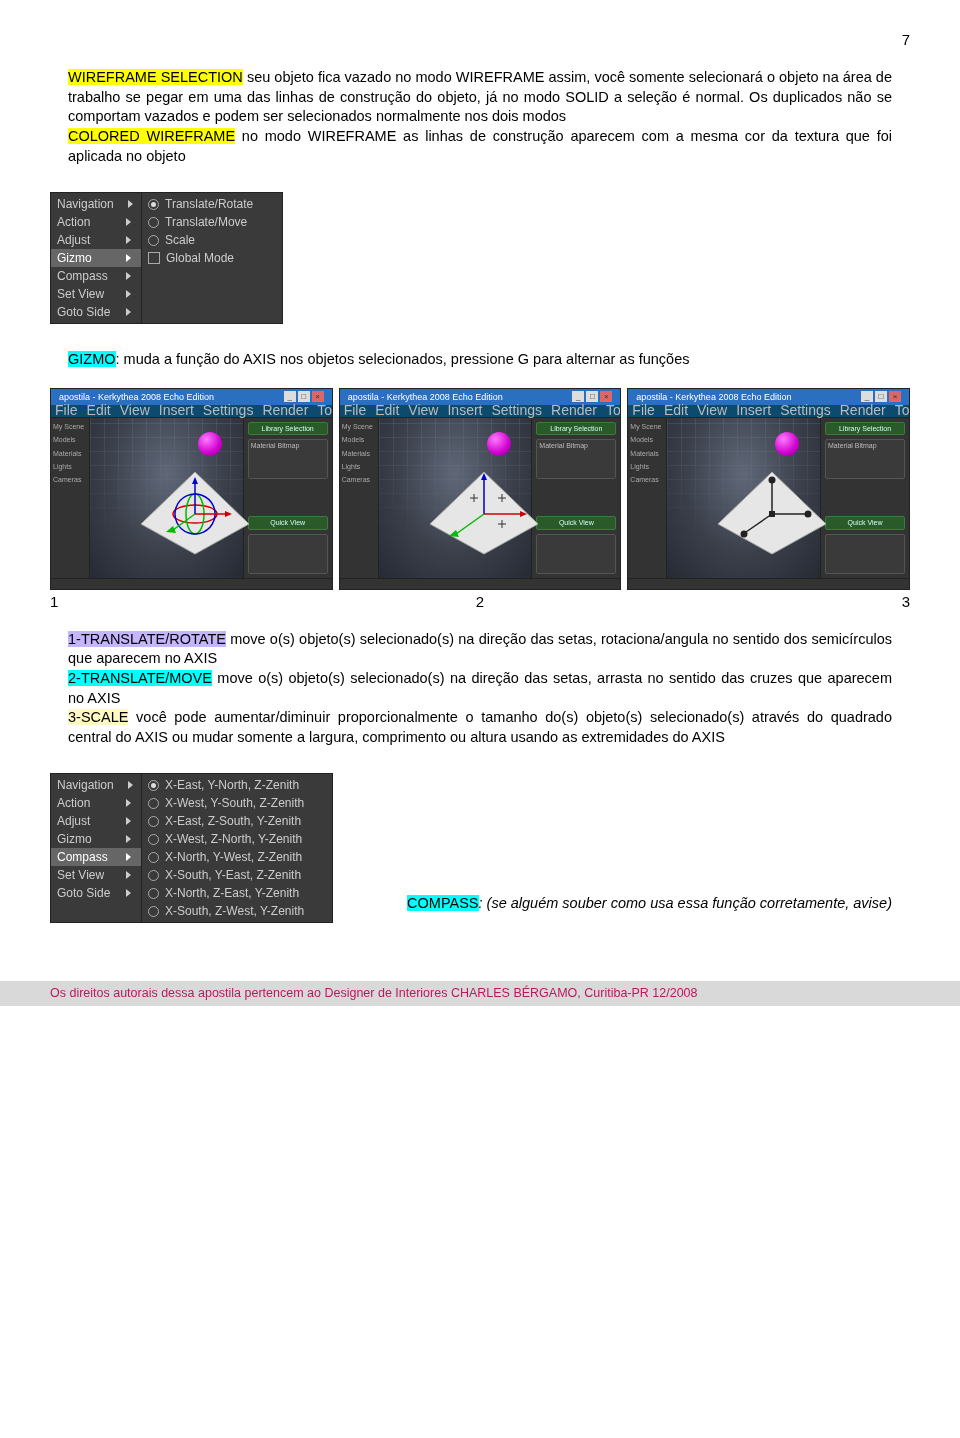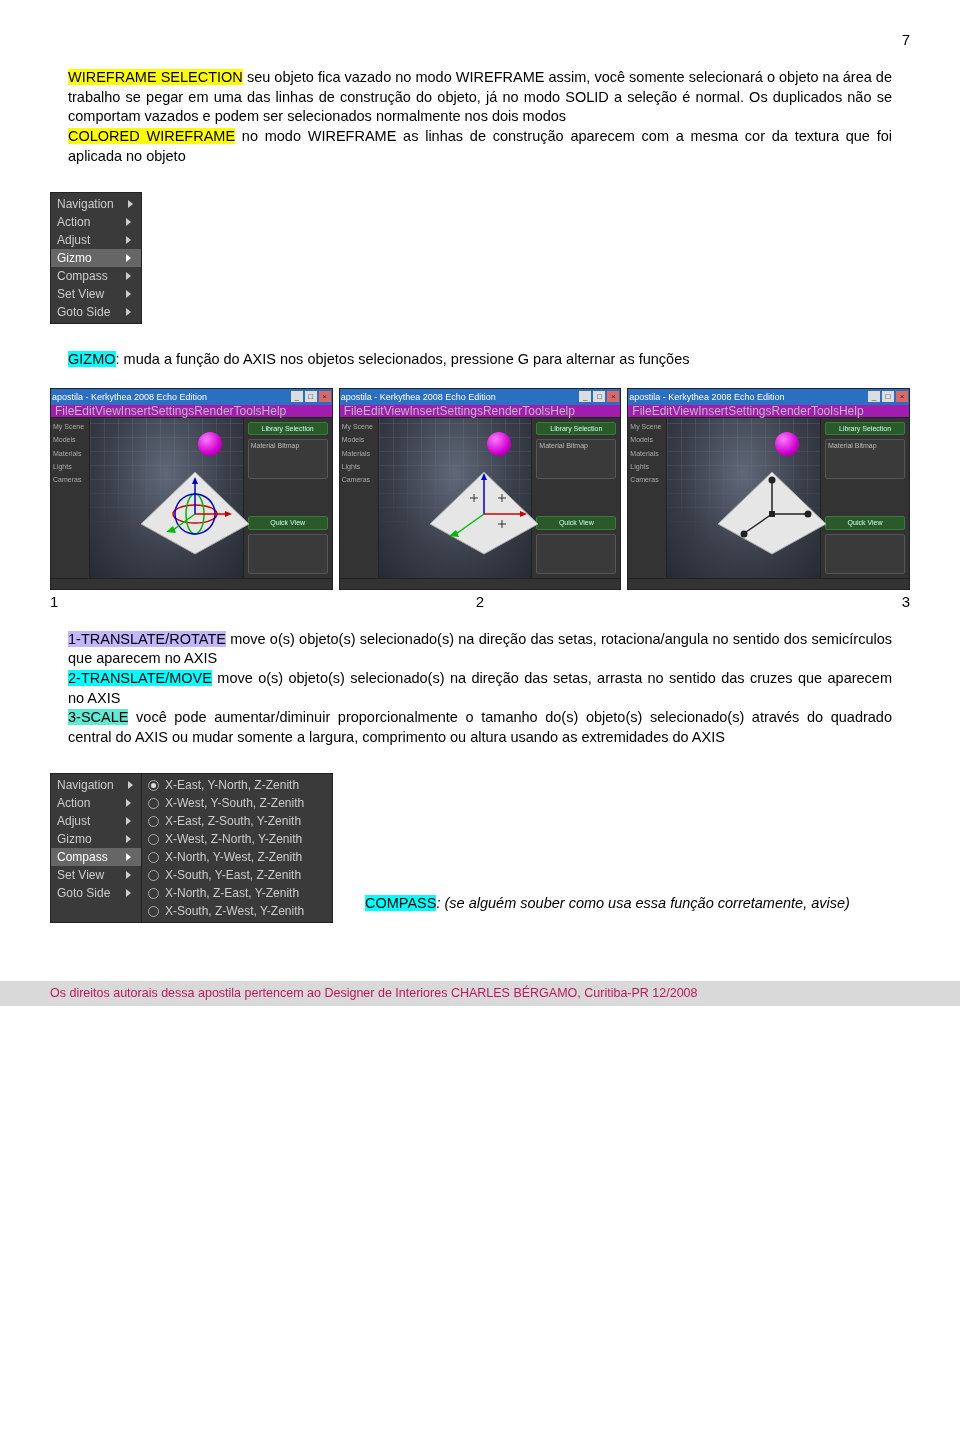--- a/index.html
+++ b/index.html
@@ -2,41 +2,41 @@
 <html><head>
 <meta charset="utf-8">
 <style>
 body{margin:0;background:#fff;font-family:Arial,Helvetica,sans-serif;font-size:14.5px;color:#000;line-height:1.35}
 .page{width:860px;margin:0 auto;padding:30px 50px 20px}
 .pgnum{text-align:right;font-size:15px;margin-bottom:6px}
 p{margin:18px;text-align:justify}
 .hl-y{background:#ffff00}
 .hl-g{background:#c4b5fd}
 .hl-c{background:#00ffff}
-.hl-m{background:#5eead4}
+.hl-m{background:#fef9c3}
 
 .menu-ui{background:#3a3a3a;display:inline-block;border:1px solid #222;font-size:12px;color:#ccc;margin:8px 0}
 .menu-cols{display:flex}
 .menu-col{padding:2px 0}
 .menu-col .m-row{display:flex;align-items:center;height:18px;padding:0 10px 0 6px}
 .menu-col .m-row.sel{background:#666;color:#fff}
 .tri{width:0;height:0;border-left:5px solid #ccc;border-top:4px solid transparent;border-bottom:4px solid transparent;margin-left:auto}
 .sel .tri{border-left-color:#fff}
 .m-row .lbl{padding-right:14px}
 .radio-item{display:flex;align-items:center;height:18px;padding:0 10px 0 6px}
 .radio-item .dot{width:9px;height:9px;border:1px solid #aaa;border-radius:50%;margin-right:6px;display:flex;align-items:center;justify-content:center}
 .radio-item.on .dot::after{content:"";width:5px;height:5px;background:#ddd;border-radius:50%}
 .chk{width:10px;height:10px;border:1px solid #aaa;margin-right:6px}
 
 .thumbs{display:flex;gap:6px;margin:14px 0 2px}
 .thumb{flex:1;background:#3a3a3a;border:1px solid #222;height:200px;position:relative;overflow:hidden}
-.ttop{height:16px;background:#2a6fc0;display:flex;align-items:center;padding:0 1px;color:#fff;font-size:9px;justify-content:space-between}
+.ttop{height:16px;background:#2a6fc0;display:flex;align-items:center;padding:0 8px;color:#fff;font-size:9px;justify-content:space-between}
 .wbtns{display:flex;gap:2px}
 .wbtns span{width:12px;height:11px;background:#ddd;display:inline-block;font-size:8px;color:#333;text-align:center;line-height:11px}
-.tmenu{height:12px;background:#a21caf;border-bottom:1px solid #222;display:flex;gap:0;padding:0 4px;font-size:12px;color:#bbb;align-items:center}
+.tmenu{height:12px;background:#0c4a6e;border-bottom:1px solid #222;display:flex;gap:9px;padding:0 4px;font-size:14px;color:#bbb;align-items:center}
 .tbody{position:relative;height:calc(100% - 40px);display:flex}
 .tside{width:34px;background:#333;border-right:1px solid #222;display:flex;flex-direction:column;gap:4px;padding:4px 2px;font-size:7px;color:#aaa}
 .tview{flex:1;background:radial-gradient(ellipse at 50% 35%,#606878 0%,#3a3f4a 55%,#262a33 100%);position:relative}
 .tview::before{content:"";position:absolute;inset:0;background:repeating-linear-gradient(0deg,rgba(120,130,150,.25) 0 1px,transparent 1px 14px),repeating-linear-gradient(90deg,rgba(120,130,150,.25) 0 1px,transparent 1px 14px);mask:linear-gradient(#000,transparent 80%)}
 .thumb svg{position:absolute;left:45px;top:44px}
 .tright{width:80px;background:#333;border-left:1px solid #222;padding:4px;font-size:7px;color:#aaa;display:flex;flex-direction:column;gap:4px}
 .pillbtn{background:#3a3a3a;border:1px solid #555;border-radius:2px;padding:1px 2px;color:#bbb;font-size:7px}
 .greenbtn{background:#2a5a2a;border:1px solid #3a7a3a;border-radius:2px;padding:1px 2px;color:#cfe;font-size:7px;text-align:center}
 .ball{width:24px;height:24px;border-radius:50%;background:radial-gradient(circle at 35% 30%,#ff7aff,#d000d0 60%,#800080 100%);position:absolute}
 .tstatus{height:11px;background:#333;border-top:1px solid #222}
@@ -80,20 +80,38 @@
             <span class="lbl">Compass</span>
             <span class="tri"></span>
           </div>
         <div class="m-row">
             <span class="lbl">Set View</span>
             <span class="tri"></span>
           </div>
         <div class="m-row">
             <span class="lbl">Goto Side</span>
             <span class="tri"></span>
+          </div>
+      </div>
+      <div class="menu-col" style="border-left:1px solid #222;width:140px">
+        <div class="radio-item on">
+            <span class="dot"></span>
+            <span>Translate/Rotate</span>
+          </div>
+        <div class="radio-item">
+            <span class="dot"></span>
+            <span>Translate/Move</span>
+          </div>
+        <div class="radio-item">
+            <span class="dot"></span>
+            <span>Scale</span>
+          </div>
+        <div class="radio-item">
+            <span class="chk"></span>
+            <span>Global Mode</span>
           </div>
       </div>
     </div>
   </div>
 
   <p>
     <span class="hl-c">GIZMO</span><span>: muda a função do AXIS nos objetos selecionados, pressione G para alternar as funções</span>
   </p>
 
   
@@ -337,20 +355,20 @@
               <span class="dot"></span>
               <span>X-North, Z-East, Y-Zenith</span>
             </div>
           <div class="radio-item">
               <span class="dot"></span>
               <span>X-South, Z-West, Y-Zenith</span>
             </div>
         </div>
       </div>
     </div>
-    <p style="flex:1;font-style:italic;text-align:left">
+    <p style="flex:1;font-style:italic;text-align:right">
       <span class="hl-c" style="font-style:normal">COMPASS</span><span>: (se alguém souber como usa essa função corretamente, avise)</span>
     </p>
   </div>
 
 </div>
 
 <div class="footer">Os direitos autorais dessa apostila pertencem ao Designer de Interiores CHARLES BÉRGAMO, Curitiba-PR 12/2008</div>
 
 </body></html>

